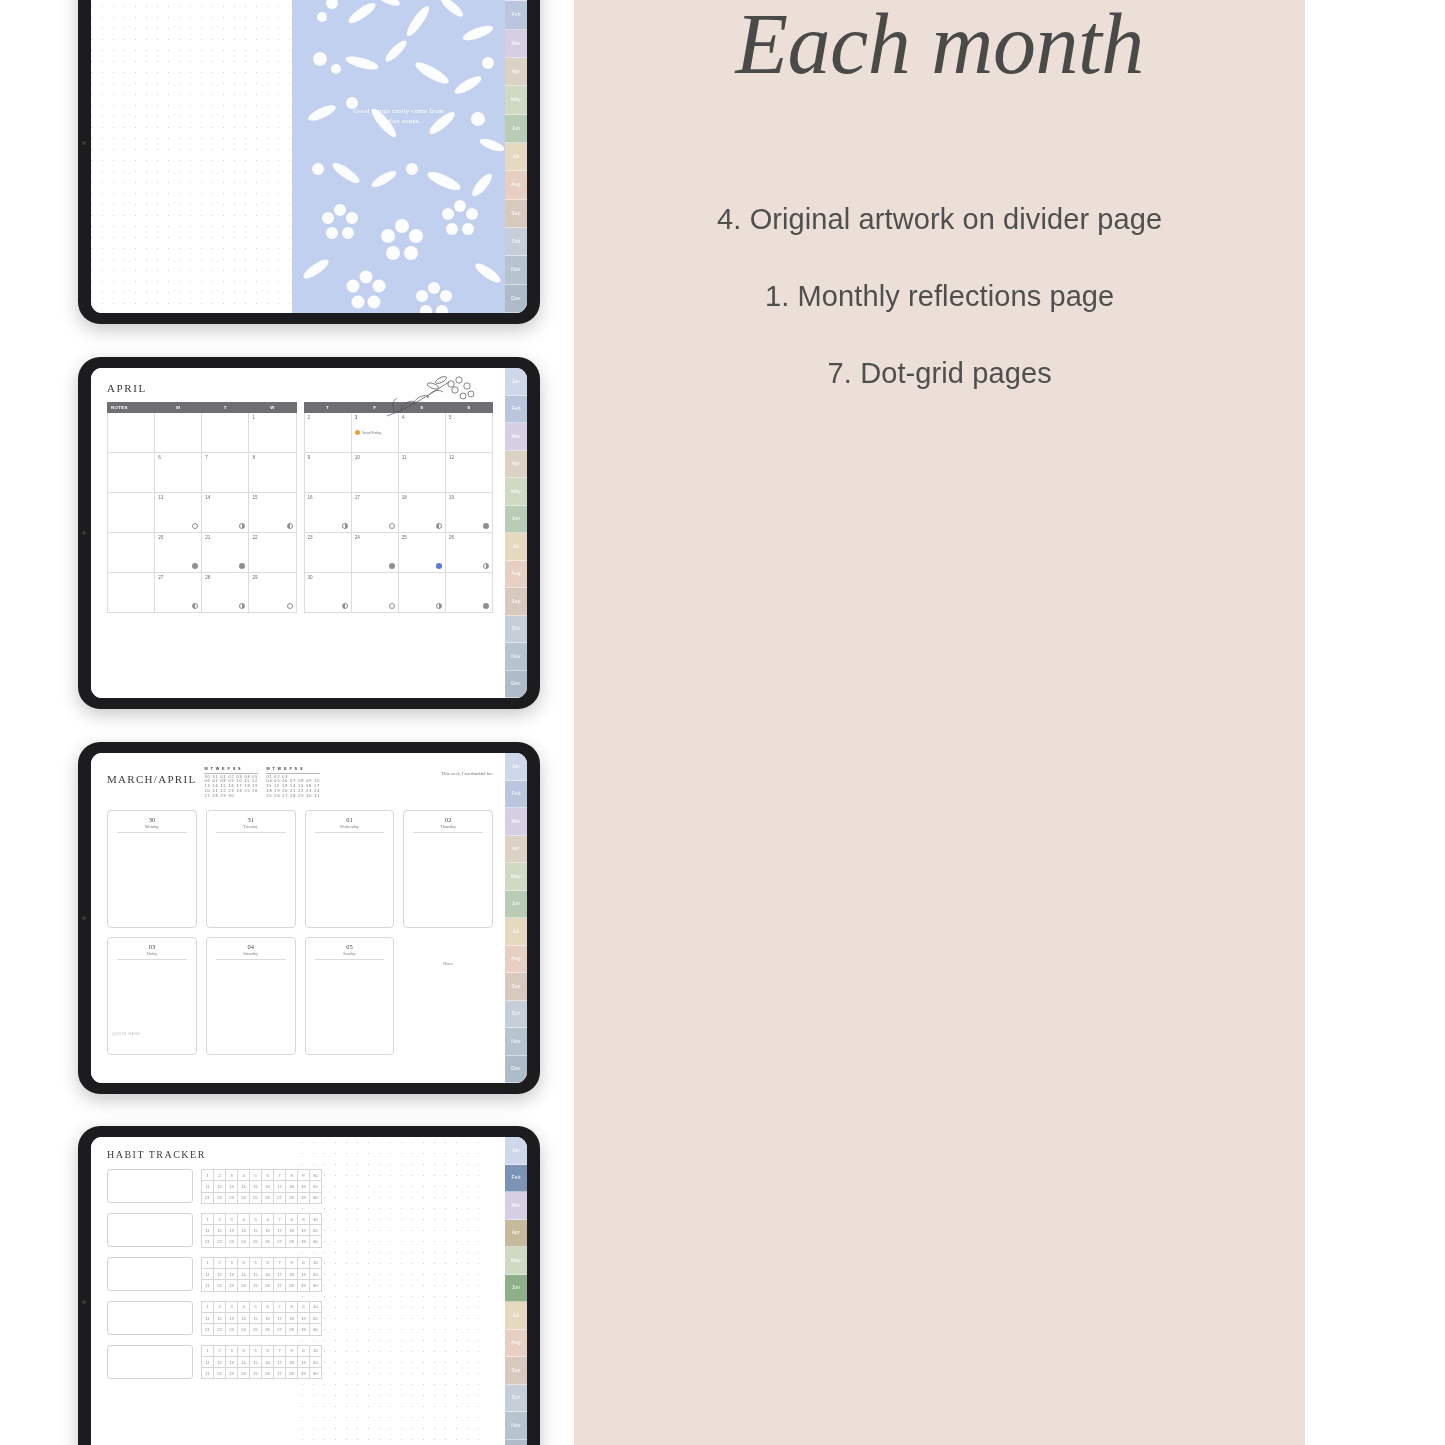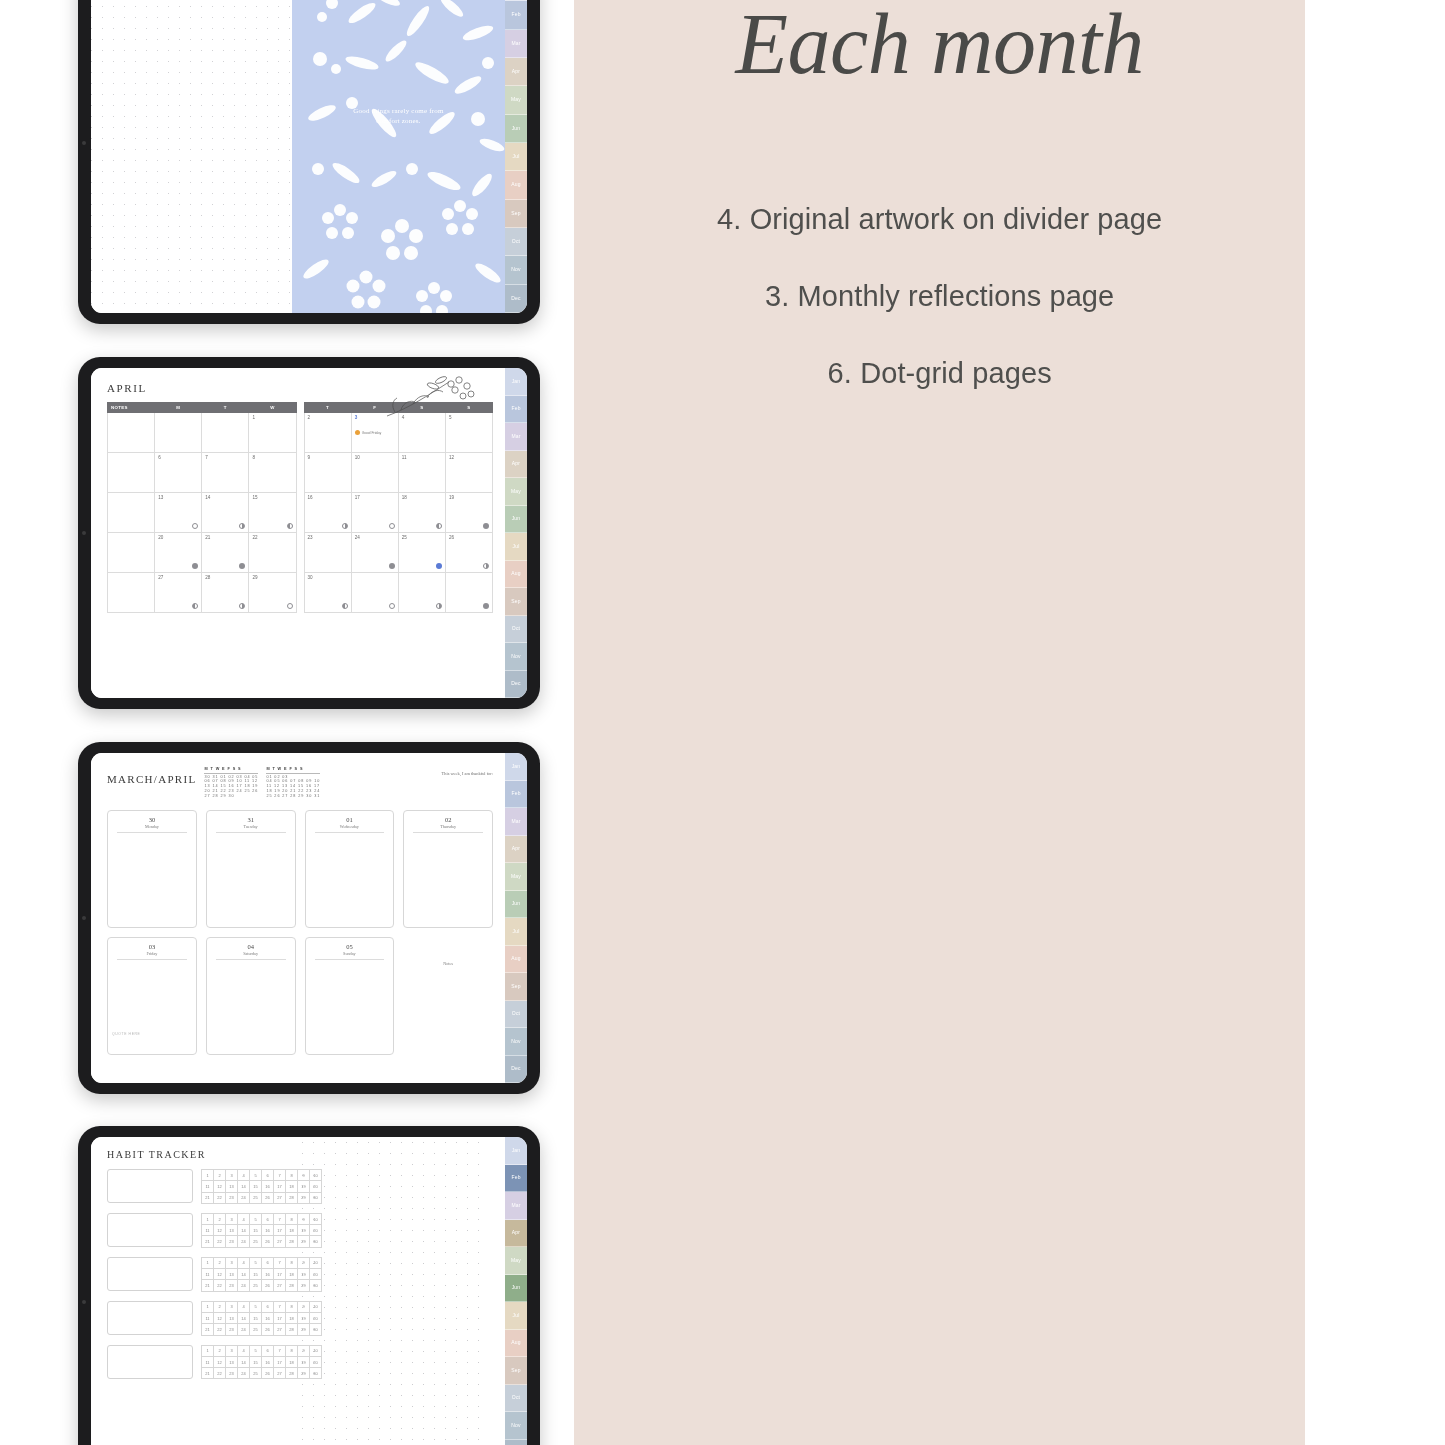--- a/index.html
+++ b/index.html
@@ -780,18 +780,18 @@
     </div>
 
   </div>
 
   <div class="right-col">
     <div class="headline">
       <span class="ln1">Each month</span>
     </div>
     <div class="feature-list">
       <div class="feature-item">4. Original artwork on divider page</div>
-      <div class="feature-item">3. Monthly reflections page</div>
-      <div class="feature-item">6. Dot-grid pages</div>
+      <div class="feature-item">1. Monthly reflections page</div>
+      <div class="feature-item">7. Dot-grid pages</div>
     </div>
   </div>
 
 </div>
 
 </body></html>

